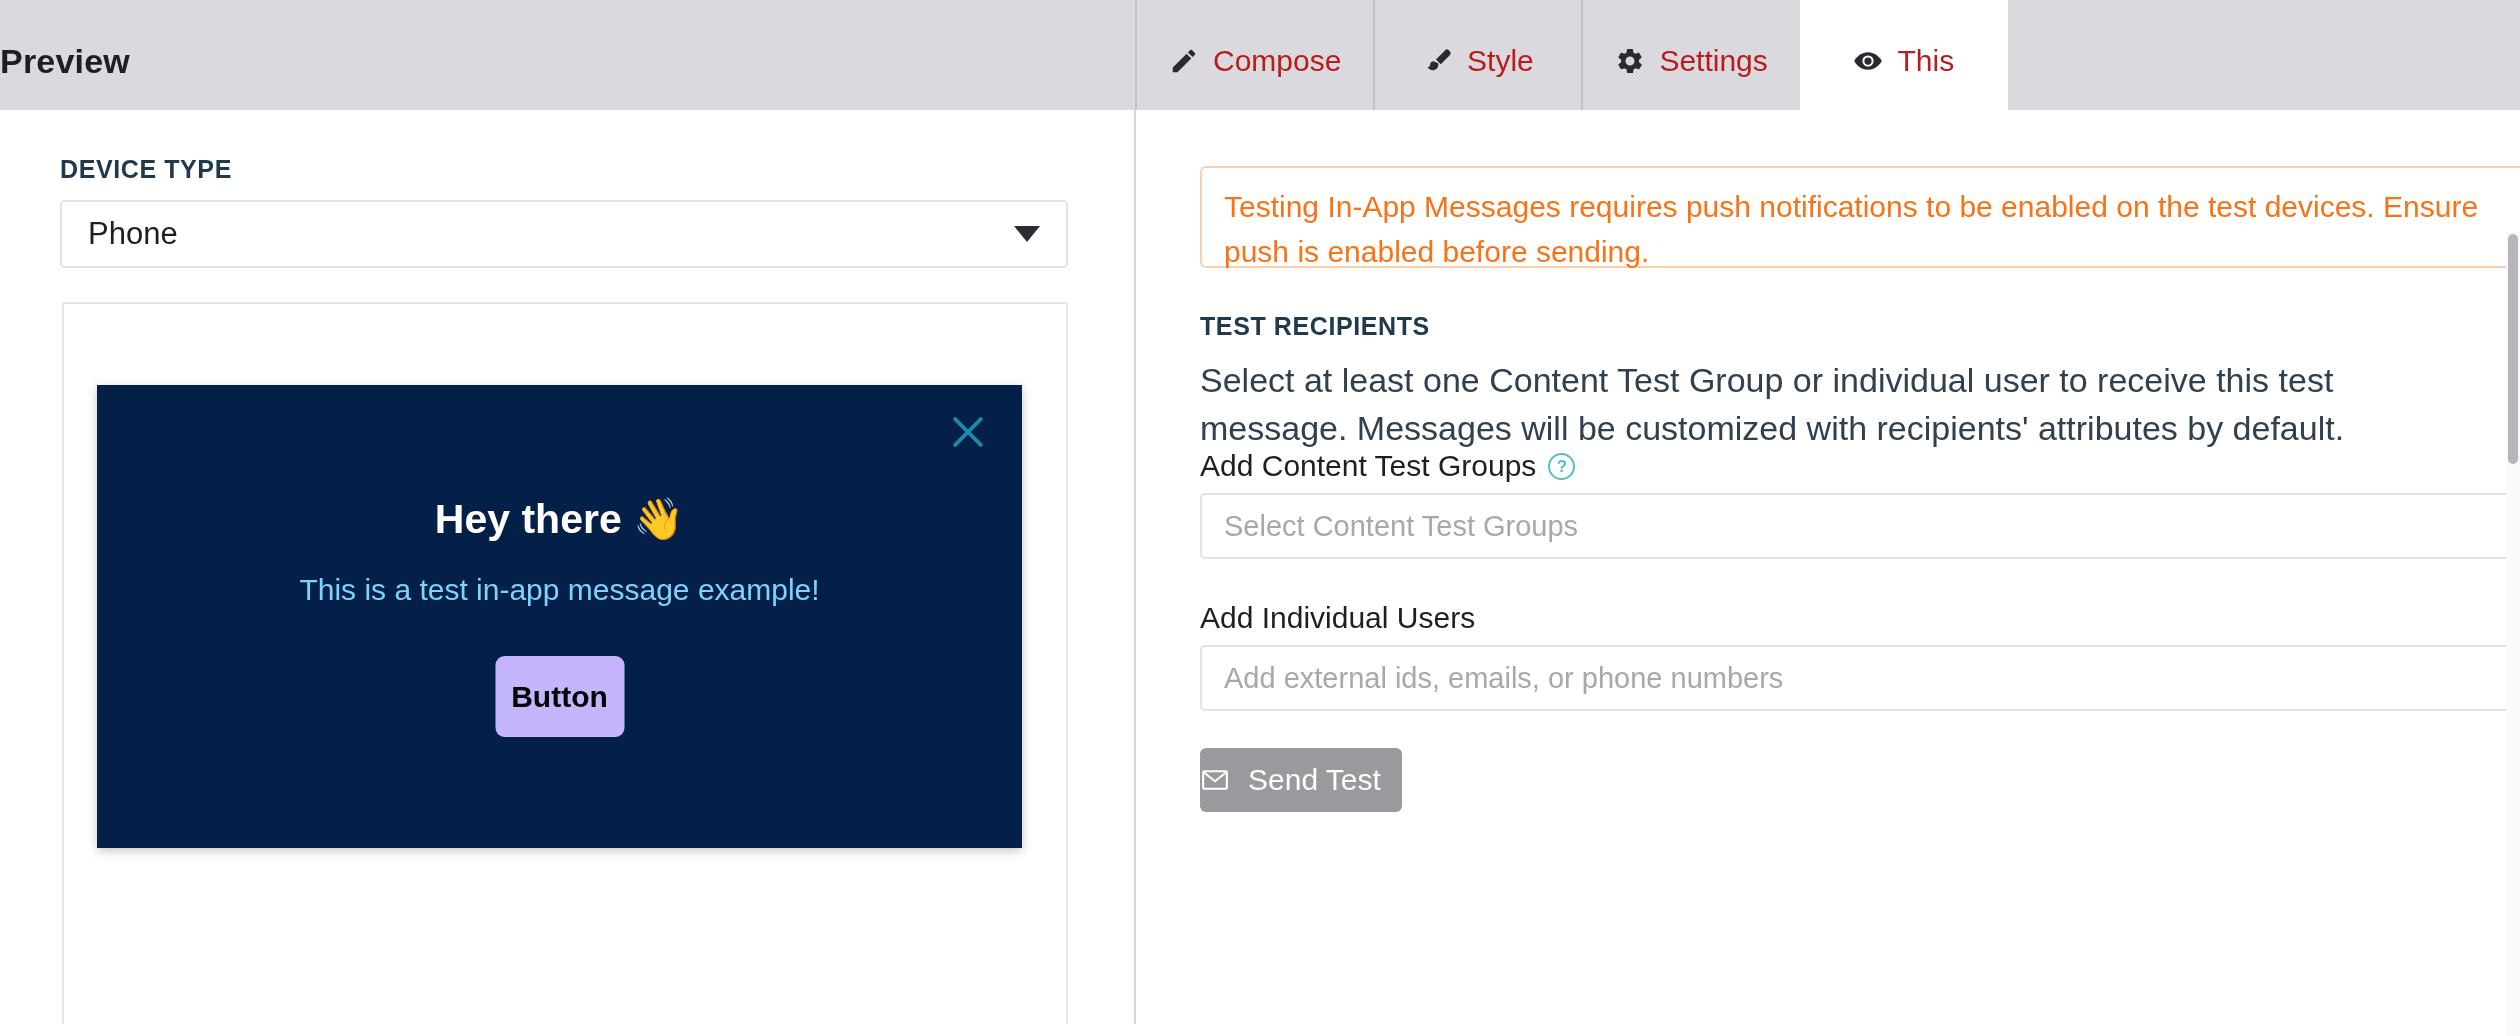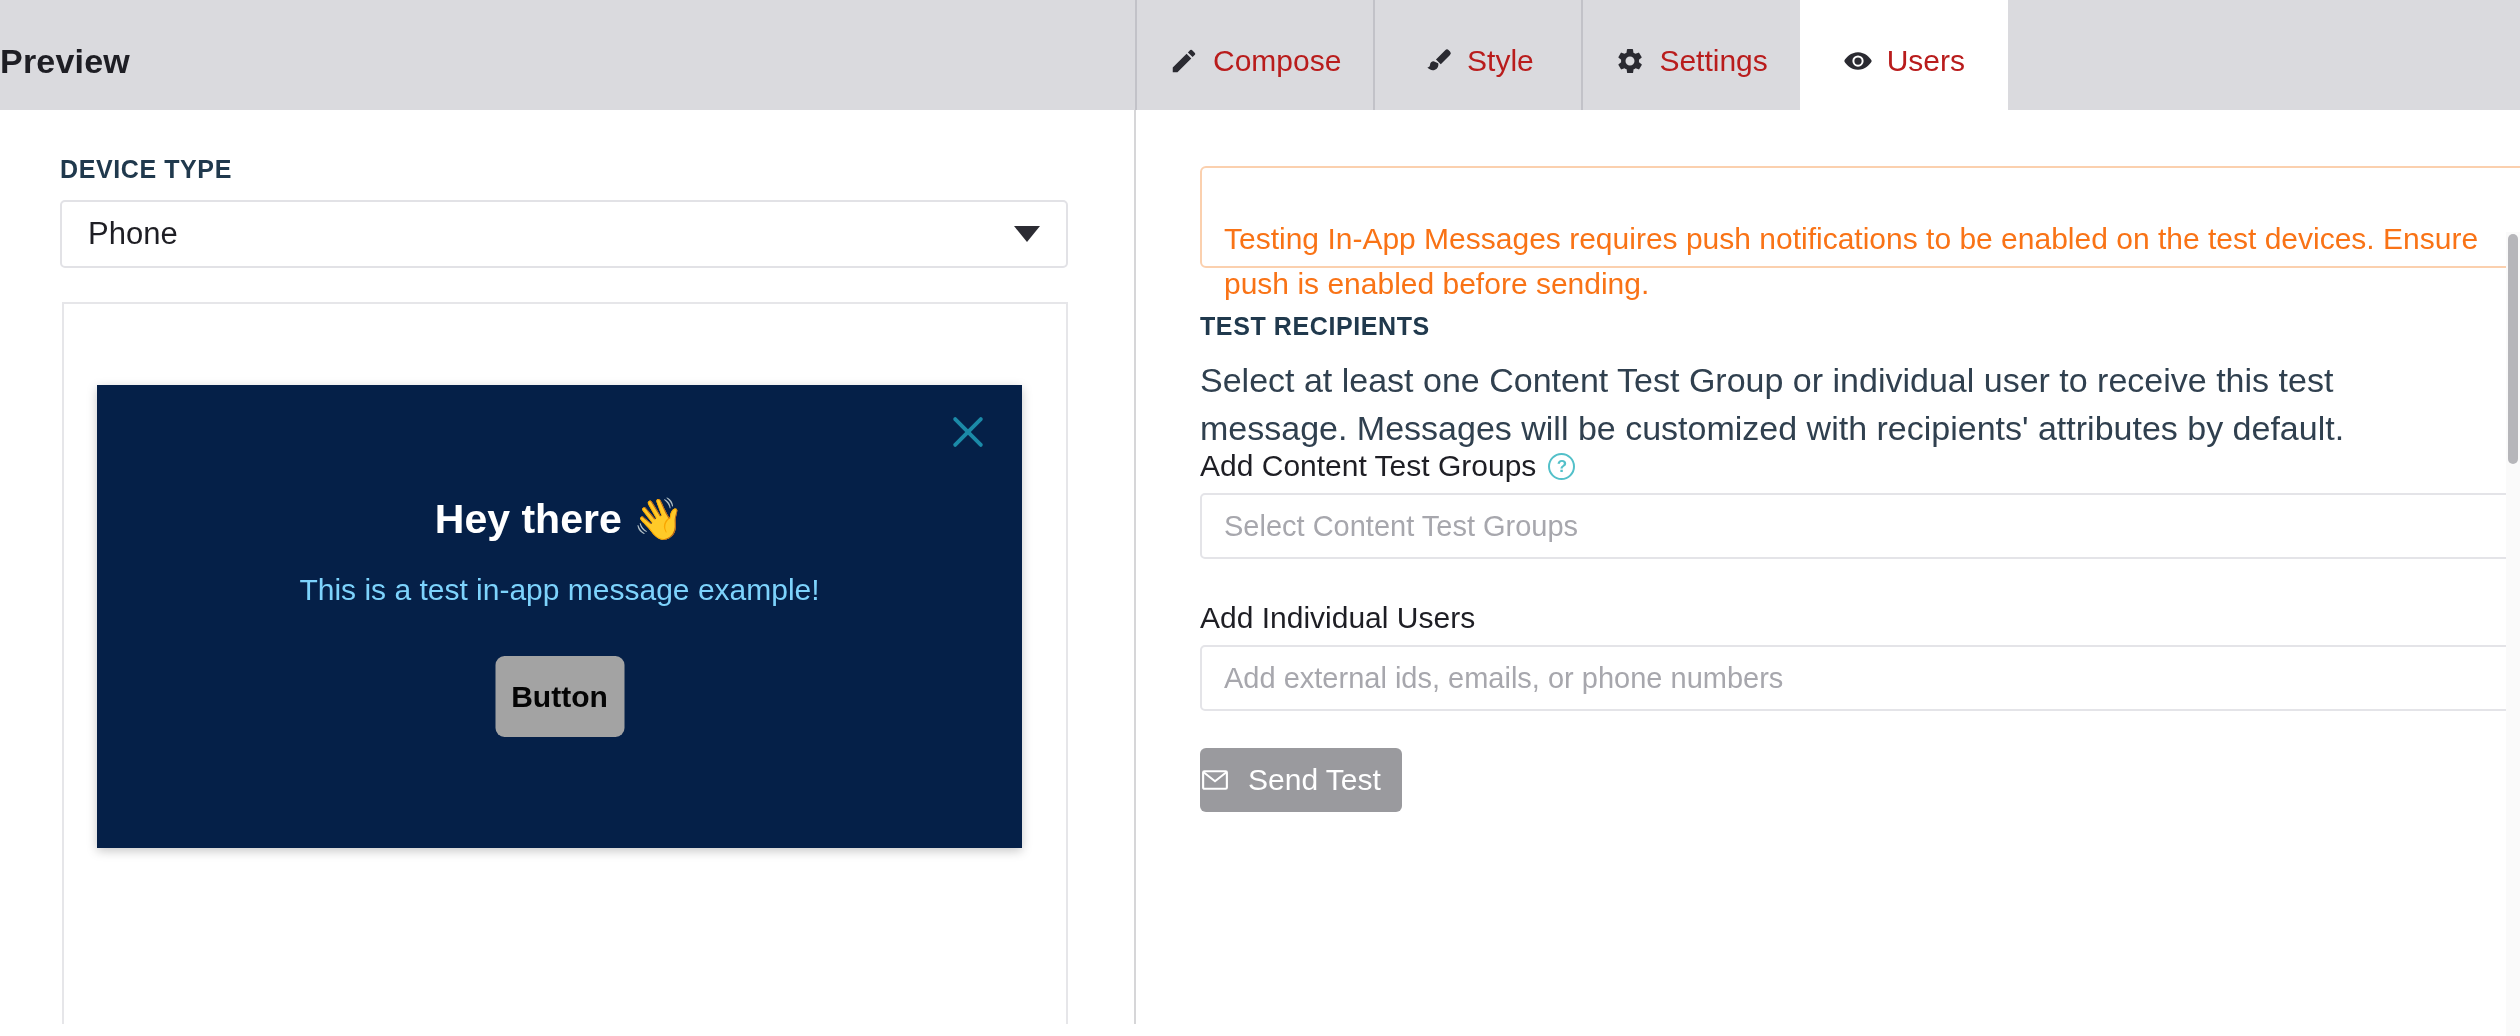--- a/index.html
+++ b/index.html
@@ -165,21 +165,21 @@
     font-size: 30px;
     color: #7dd3fc;
   }
   .iam-btn {
     position: absolute;
     top: 271px;
     left: 50%;
     transform: translateX(-50%);
     width: 129px;
     height: 81px;
-    background: #a3a3a3;
+    background: #c4b5fd;
     border: none;
     border-radius: 9px;
     font-size: 30px;
     font-weight: bold;
     color: #050505;
     font-family: "Liberation Sans", sans-serif;
     cursor: pointer;
   }
 
   
@@ -197,21 +197,20 @@
     border: 2px solid #fbd0ae;
     border-radius: 6px;
     background: #ffffff;
     padding: 16px 22px 0 22px;
   }
   .warn-text {
     font-size: 30px;
     line-height: 45px;
     color: #f97316;
     font-weight: 500;
-    margin-top: 32px;
   }
   .recip-label {
     position: absolute;
     top: 202px; left: 64px;
   }
   .recip-desc {
     position: absolute;
     top: 246px; left: 64px;
     width: 1280px;
     font-size: 34px;
@@ -338,21 +337,21 @@
       <span>Settings</span>
     </div>
 
     <div class="tab active">
       <span class="ticon">
         <svg width="30" height="30" viewBox="0 0 24 24">
           <path d="M12 5C6.5 5 2.2 9.2 1 12c1.2 2.8 5.5 7 11 7s9.8-4.2 11-7c-1.2-2.8-5.5-7-11-7zm0 11.5A4.5 4.5 0 1 1 12 7.5a4.5 4.5 0 0 1 0 9z" fill="#2a2a31"></path>
           <circle cx="12" cy="12" r="2.9" fill="#2a2a31"></circle>
         </svg>
       </span>
-      <span>Users</span>
+      <span>This</span>
     </div>
 
   </div>
 </div>
 
 <div class="body-wrap">
   <div class="vdivider"></div>
 
   <div class="left-pane">
 

